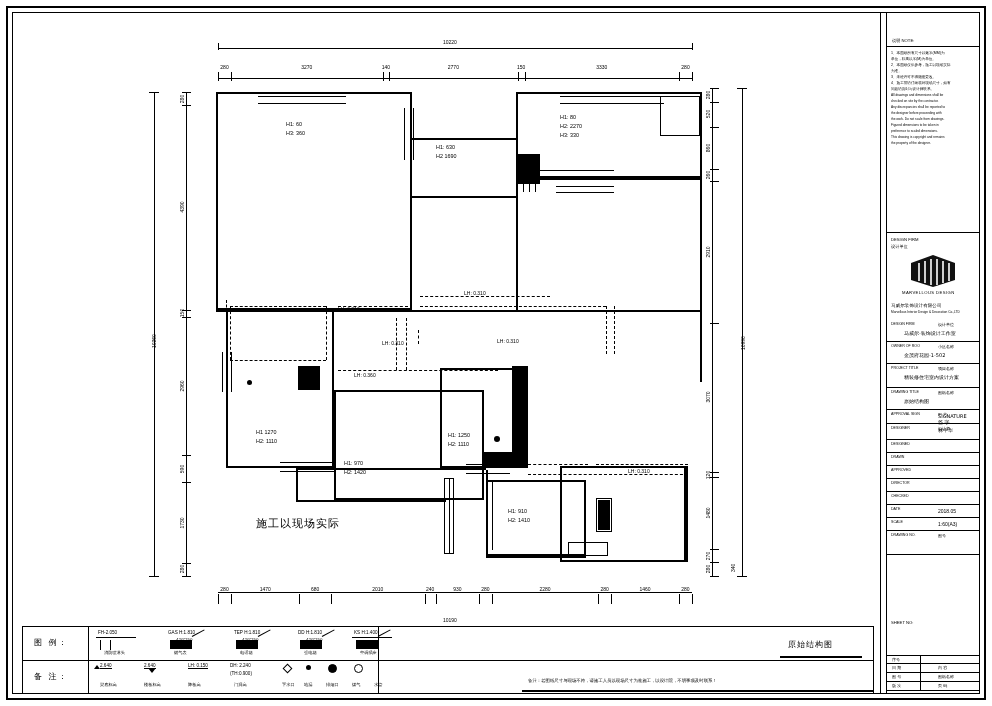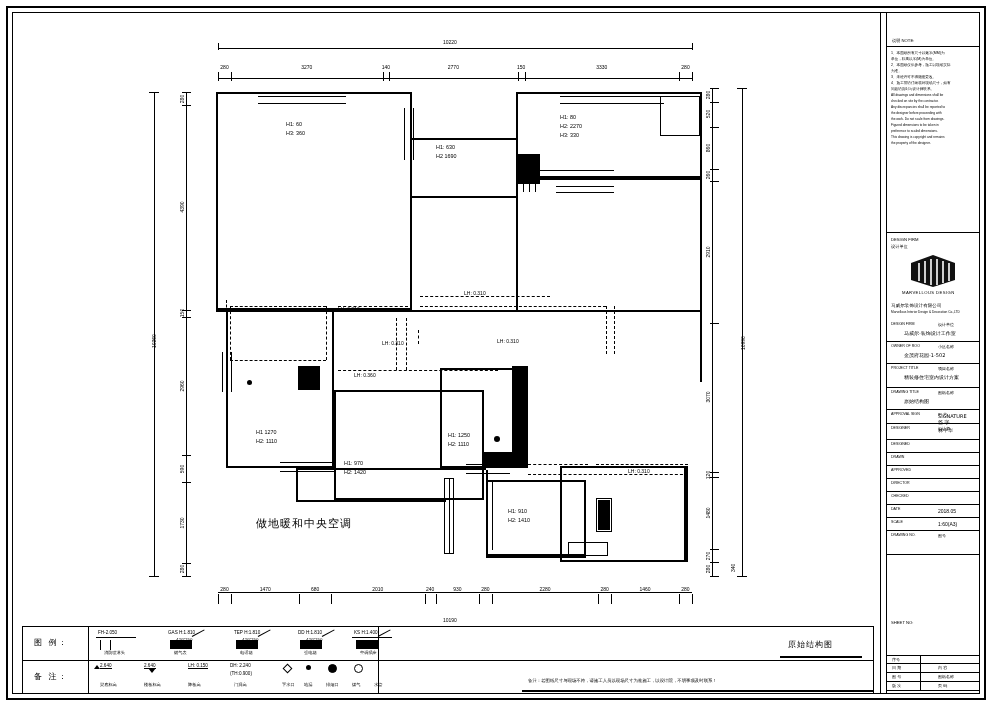--- a/index.html
+++ b/index.html
@@ -505,18 +505,18 @@
       </div>
     </div>
 
   <div class="t5" style="left:338px;top:306px;">LH: 0.310</div>
   <div class="t5" style="left:464px;top:290px;">LH: 0.310</div>
   <div class="t5" style="left:382px;top:340px;">LH: 0.310</div>
   <div class="t5" style="left:497px;top:338px;">LH: 0.310</div>
   <div class="t5" style="left:354px;top:372px;">LH: 0.360</div>
   <div class="t5" style="left:628px;top:468px;">LH: 0.310</div>
 
-  <div class="t8 cn" style="left:256px;top:519px;font-size:11px;letter-spacing:1px;">做地暖和中央空调</div>
+  <div class="t8 cn" style="left:256px;top:519px;font-size:11px;letter-spacing:1px;">施工以现场实际</div>
 
   <div class="abs" style="left:247px;top:380px;width:5px;height:5px;border-radius:50%;background:#000;"></div>
   <div class="abs" style="left:494px;top:436px;width:6px;height:6px;border-radius:50%;background:#000;"></div>
 
 </div>
 
 </body></html>

